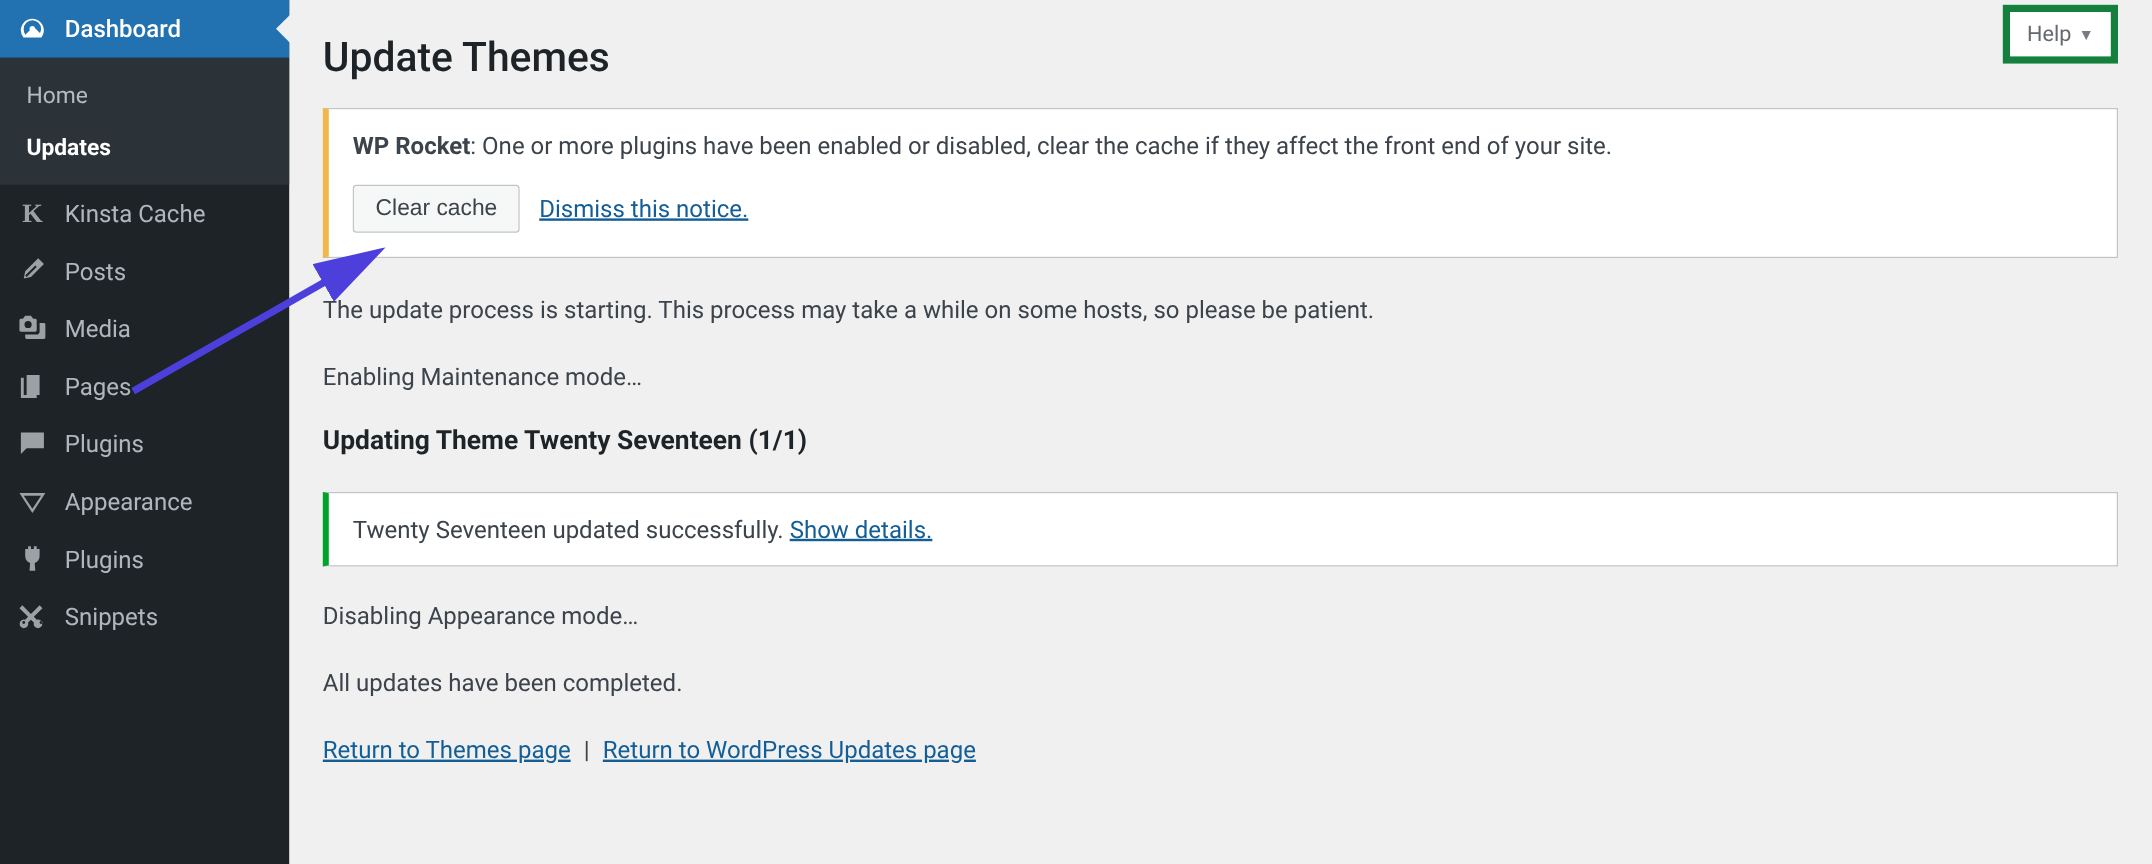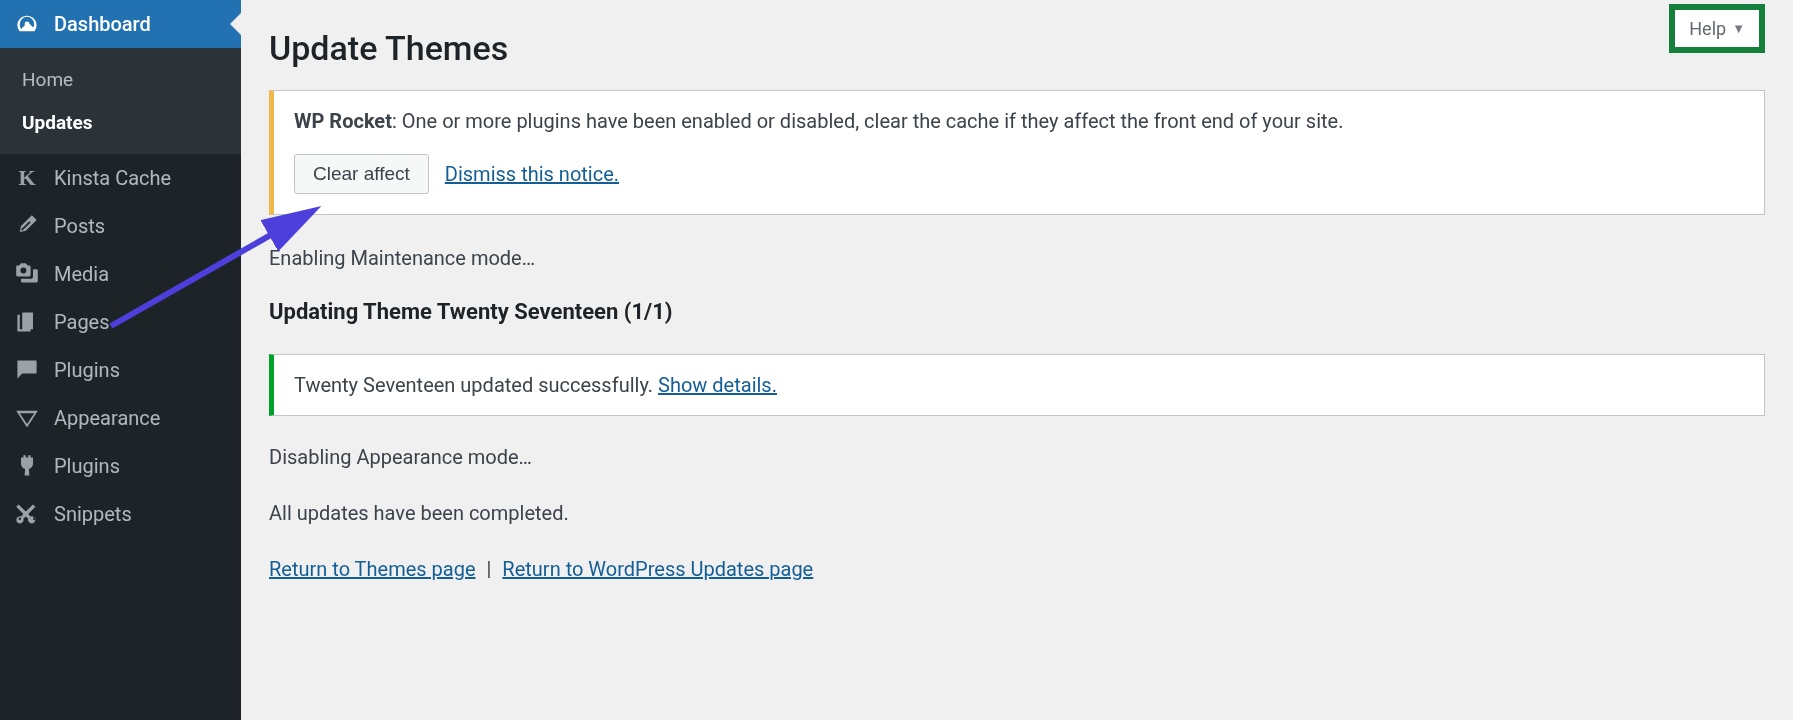--- a/index.html
+++ b/index.html
@@ -207,26 +207,27 @@
     <span class="caret">▼</span>
   </div>
 
   <h1 class="page-title">Update Themes</h1>
 
   <div class="notice">
     <p class="msg">
       <strong>WP Rocket</strong><span>: One or more plugins have been enabled or disabled, clear the cache if they affect the front end of your site.</span>
     </p>
     <div class="notice-actions">
-      <button class="btn">Clear affect</button>
+      <button class="btn">Clear cache</button>
       <a class="link">Dismiss this notice.</a>
     </div>
   </div>
 
   <div class="content">
+    <p>The update process is starting. This process may take a while on some hosts, so please be patient.</p>
     <p>Enabling Maintenance mode…</p>
     <h2 class="updating">Updating Theme Twenty Seventeen (1/1)</h2>
 
     <div class="success-box">
       <span>Twenty Seventeen updated successfully. </span><a class="link">Show details.</a>
     </div>
 
     <p>Disabling Appearance mode…</p>
     <p>All updates have been completed.</p>
 

